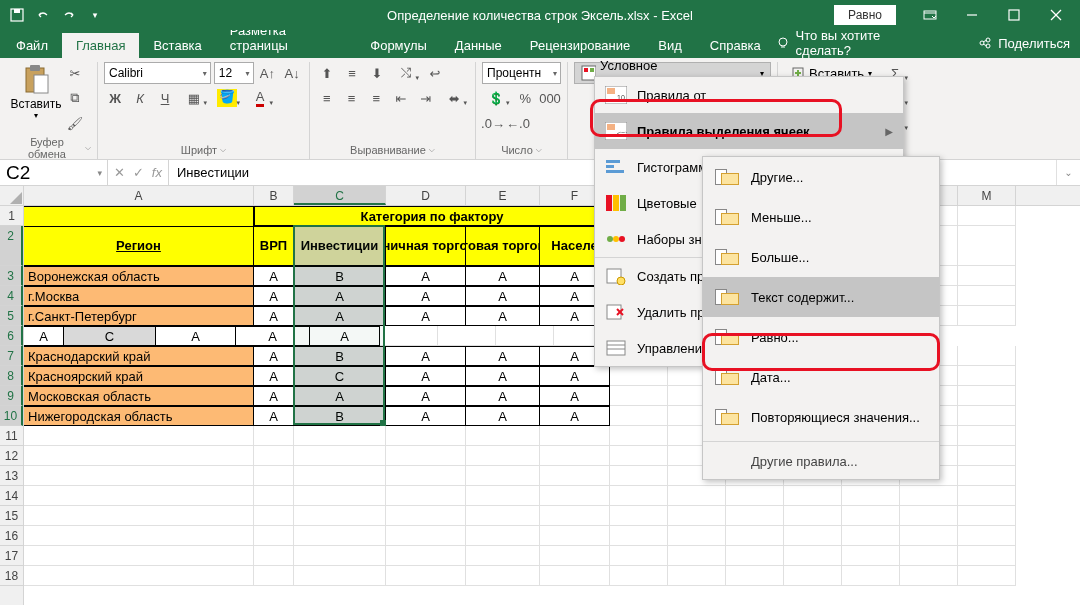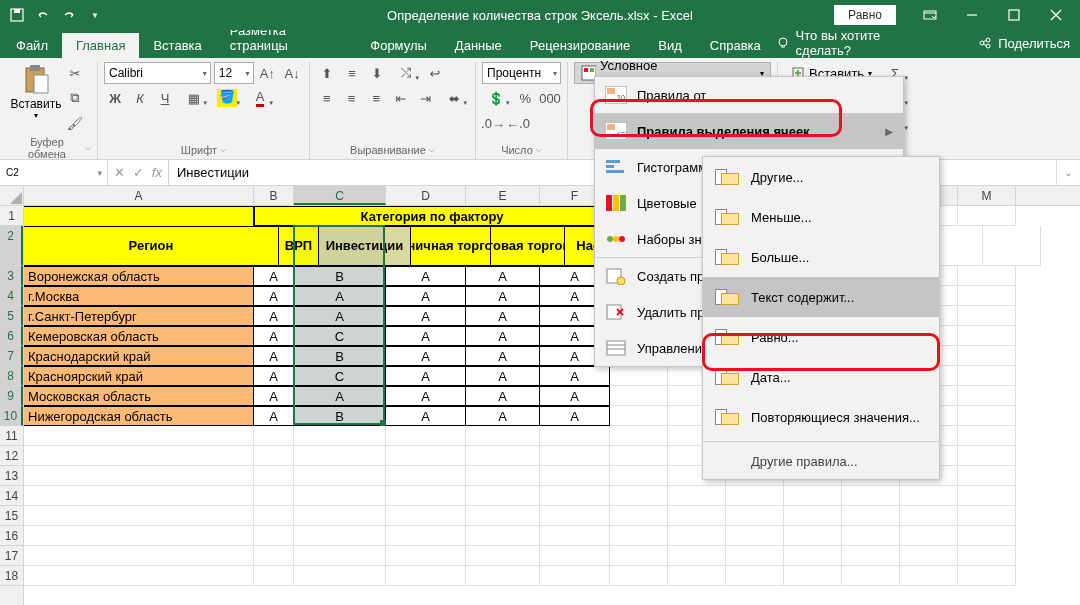--- a/index.html
+++ b/index.html
@@ -35,21 +35,21 @@
 .small-controls { display: flex; flex-direction: column; gap: 3px; }
 .control-row { display: flex; gap: 3px; align-items: center; height: 22px; }
 .dropdown { border: 1px solid #ababab; background: #fff; height: 22px; display: flex; align-items: center; padding: 0 14px 0 4px; font-size: 12px; position: relative; }
 .dropdown::after { content: "▾"; position: absolute; right: 3px; font-size: 8px; color: #666; }
 .icon-btn { width: 22px; height: 22px; display: flex; align-items: center; justify-content: center; border: 1px solid transparent; cursor: pointer; font-size: 13px; color: #555; }
 .icon-btn.wide { width: 30px; position: relative; }
 .icon-btn.wide::after { content: "▾"; font-size: 7px; position: absolute; right: 1px; bottom: 1px; }
 
 
 .formula-bar { height: 26px; border-bottom: 1px solid #d4d4d4; display: flex; align-items: stretch; background: #fff; }
-.name-box { width: 108px; border-right: 1px solid #d4d4d4; display: flex; align-items: center; padding: 0 6px; font-size: 10px; position: relative; }
+.name-box { width: 108px; border-right: 1px solid #d4d4d4; display: flex; align-items: center; padding: 0 6px; font-size: 19px; position: relative; }
 .name-box::after { content: "▾"; position: absolute; right: 5px; font-size: 9px; color: #888; }
 .fx-btns { display: flex; align-items: center; border-right: 1px solid #d4d4d4; padding: 0 6px; gap: 8px; color: #999; }
 .formula-input { flex: 1; padding: 0 8px; display: flex; align-items: center; font-size: 13px; }
 .formula-expand { width: 24px; border-left: 1px solid #e0e0e0; display: flex; align-items: center; justify-content: center; color: #888; font-size: 10px; }
 
 
 .grid-area { position: relative; display: flex; height: calc(605px - 30px - 28px - 102px - 26px); }
 .corner { width: 24px; height: 20px; background: #f0f0f0; border-right: 1px solid #d4d4d4; border-bottom: 1px solid #d4d4d4; position: absolute; top: 0; left: 0; z-index: 5; display: flex; align-items: flex-end; justify-content: flex-end; }
 .corner::after { content: ""; border: 6px solid transparent; border-right-color: #b0b0b0; border-bottom-color: #b0b0b0; margin: 0 1px 1px 0; }
 .col-headers { position: absolute; top: 0; left: 24px; right: 0; height: 20px; display: flex; background: #f0f0f0; border-bottom: 1px solid #d4d4d4; z-index: 4; }
@@ -389,21 +389,21 @@
         <div class="header-merge" style="width: 356px;">Категория по фактору</div>
         <div class="cell" style="width: 58px;"></div>
         <div class="cell" style="width: 58px;"></div>
         <div class="cell" style="width: 58px;"></div>
         <div class="cell" style="width: 58px;"></div>
         <div class="cell" style="width: 58px;"></div>
         <div class="cell" style="width: 58px;"></div>
         <div class="cell" style="width: 58px;"></div>
       </div>
       <div class="row" style="height: 40px;">
-        <div class="cell yellow bordered bold center two-line" style="width: 255px;">Регион</div>
+        <div class="cell yellow bordered bold center two-line" style="width: 230px; text-decoration: underline;">Регион</div>
         <div class="cell yellow bordered bold center two-line" style="width: 40px;">ВРП</div>
         <div class="cell yellow bordered bold center two-line selcol" style="background: rgb(217, 217, 160); width: 92px;">Инвестиции</div>
         <div class="cell yellow bordered bold center two-line" style="width: 80px;">Розничная торговля</div>
         <div class="cell yellow bordered bold center two-line" style="width: 74px;">Оптовая торговля</div>
         <div class="cell yellow bordered bold center two-line" style="width: 70px;">Населе</div>
         <div class="cell" style="width: 58px; height: 40px;"></div>
         <div class="cell" style="width: 58px; height: 40px;"></div>
         <div class="cell" style="width: 58px; height: 40px;"></div>
         <div class="cell" style="width: 58px; height: 40px;"></div>
         <div class="cell" style="width: 58px; height: 40px;"></div>
@@ -449,21 +449,20 @@
         <div class="cell bordered center" style="width: 70px;">A</div>
         <div class="cell" style="width: 58px;"></div>
         <div class="cell" style="width: 58px;"></div>
         <div class="cell" style="width: 58px;"></div>
         <div class="cell" style="width: 58px;"></div>
         <div class="cell" style="width: 58px;"></div>
         <div class="cell" style="width: 58px;"></div>
         <div class="cell" style="width: 58px;"></div>
       </div>
       <div class="row">
-        <div class="cell green bordered" style="width: 230px;">Кемеровская область</div>
         <div class="cell bordered center" style="width: 40px;">A</div>
         <div class="cell bordered center selcol" style="width: 92px;">C</div>
         <div class="cell bordered center" style="width: 80px;">A</div>
         <div class="cell bordered center" style="width: 74px;">A</div>
         <div class="cell bordered center" style="width: 70px;">A</div>
         <div class="cell" style="width: 58px;"></div>
         <div class="cell" style="width: 58px;"></div>
         <div class="cell" style="width: 58px;"></div>
         <div class="cell" style="width: 58px;"></div>
         <div class="cell" style="width: 58px;"></div>

